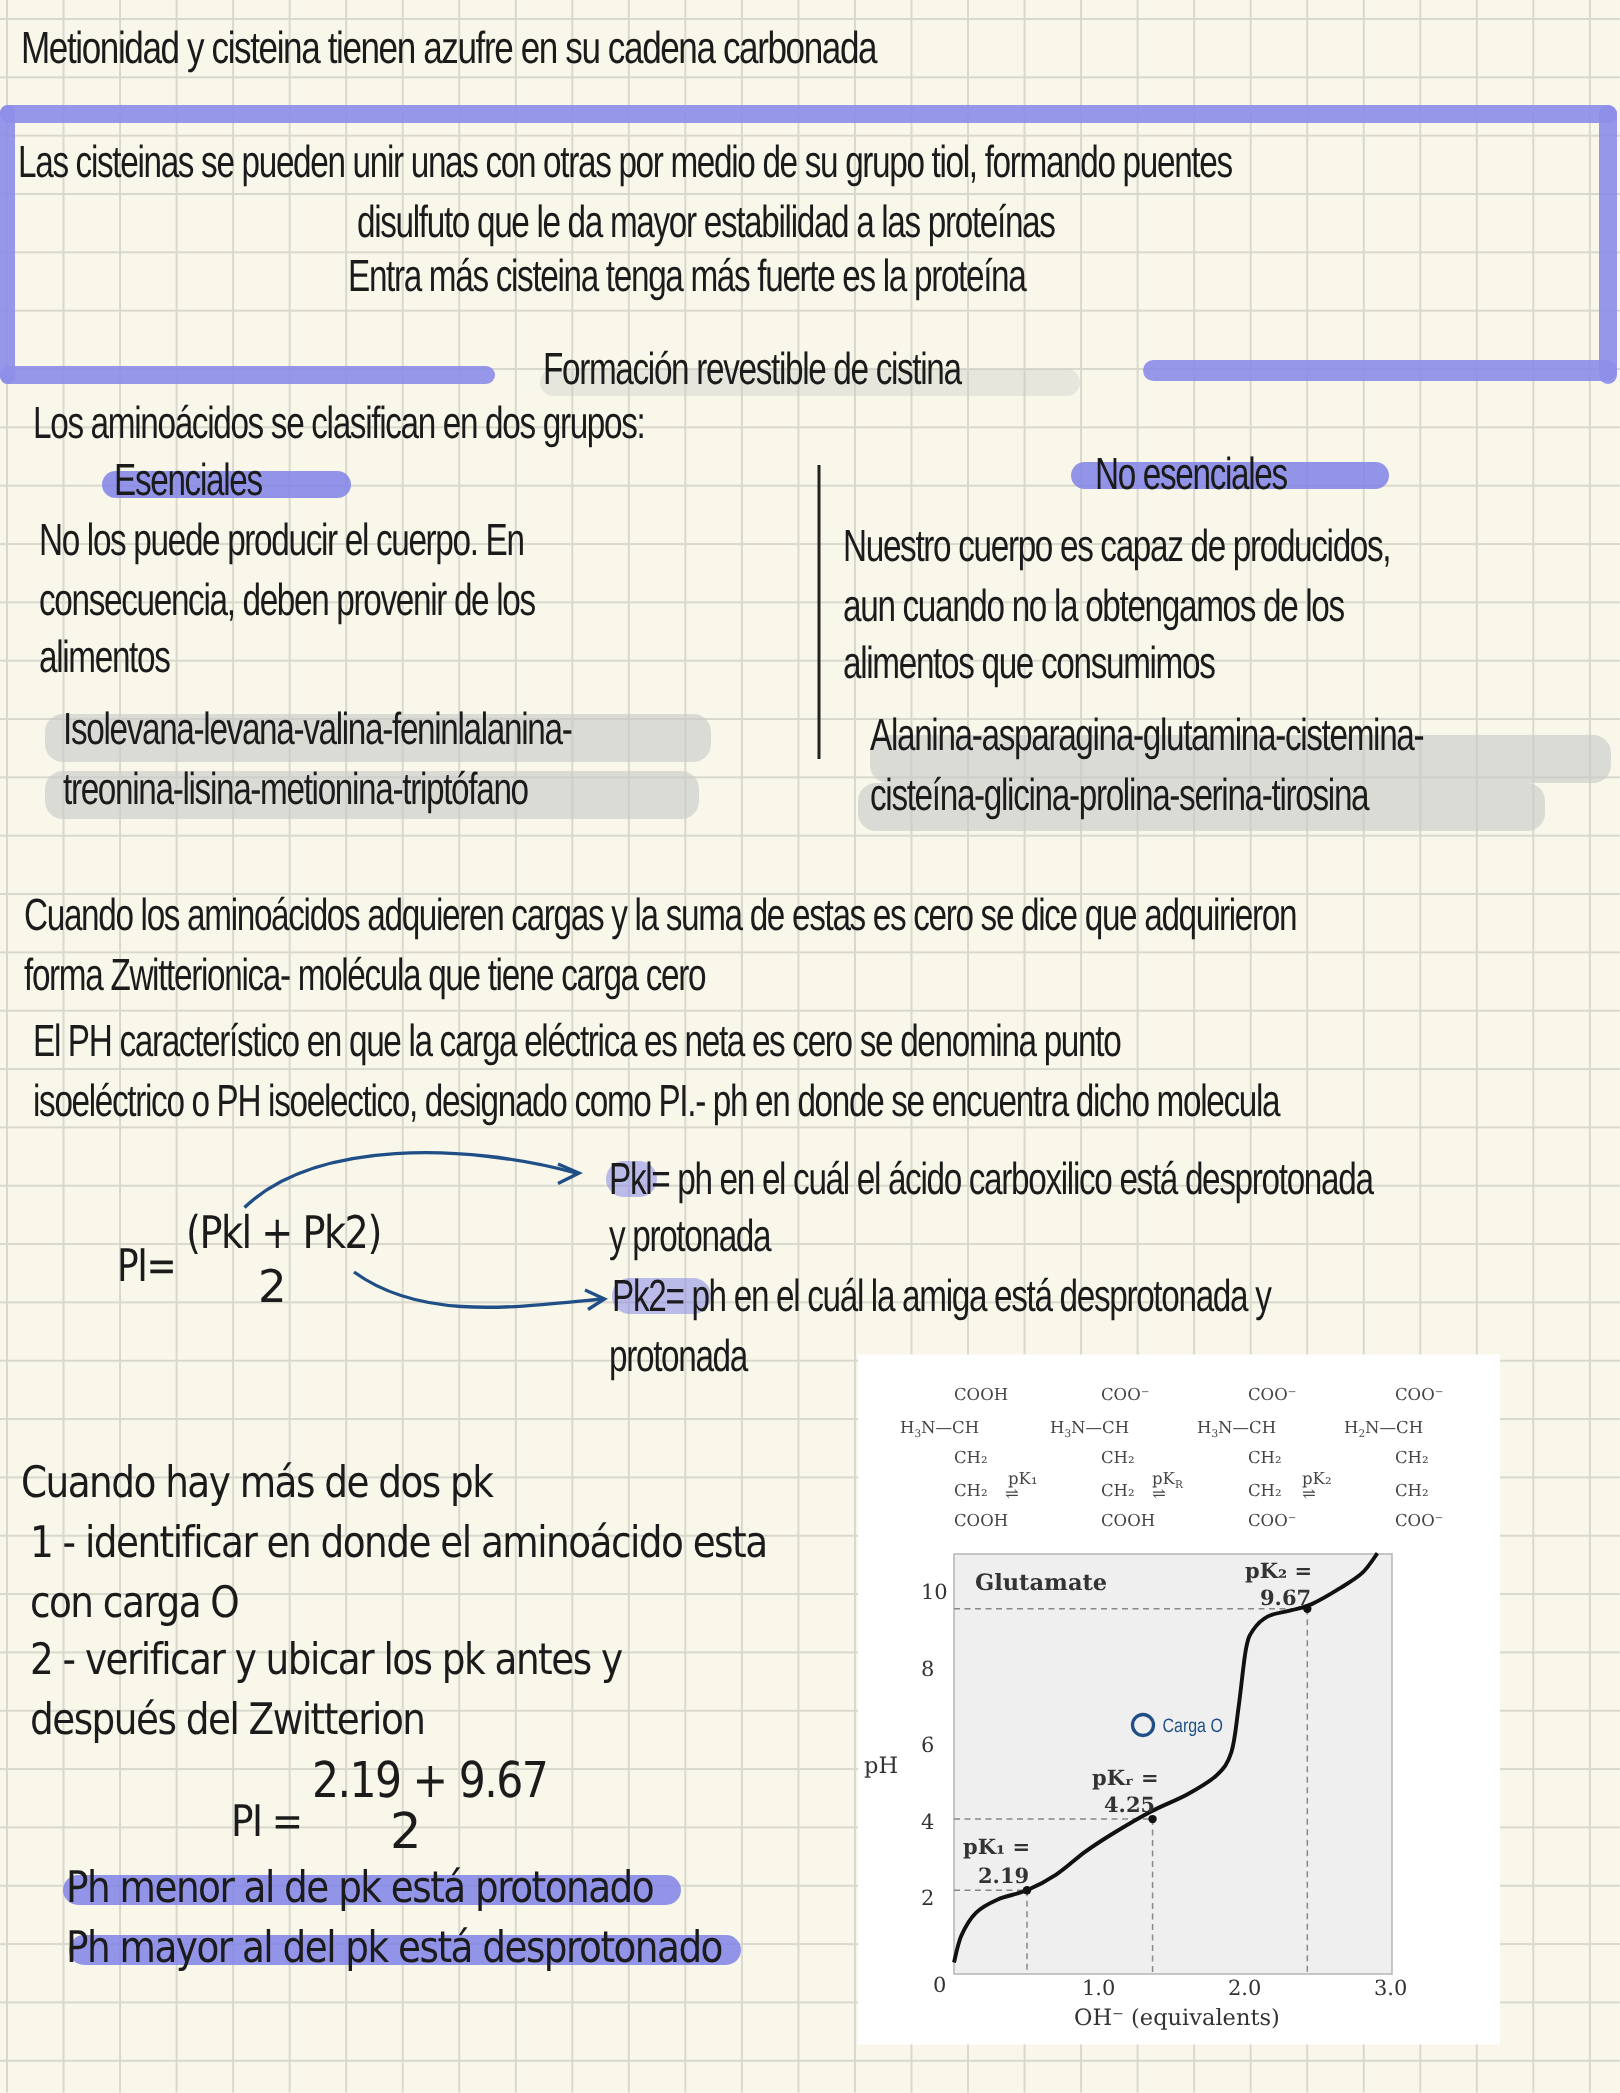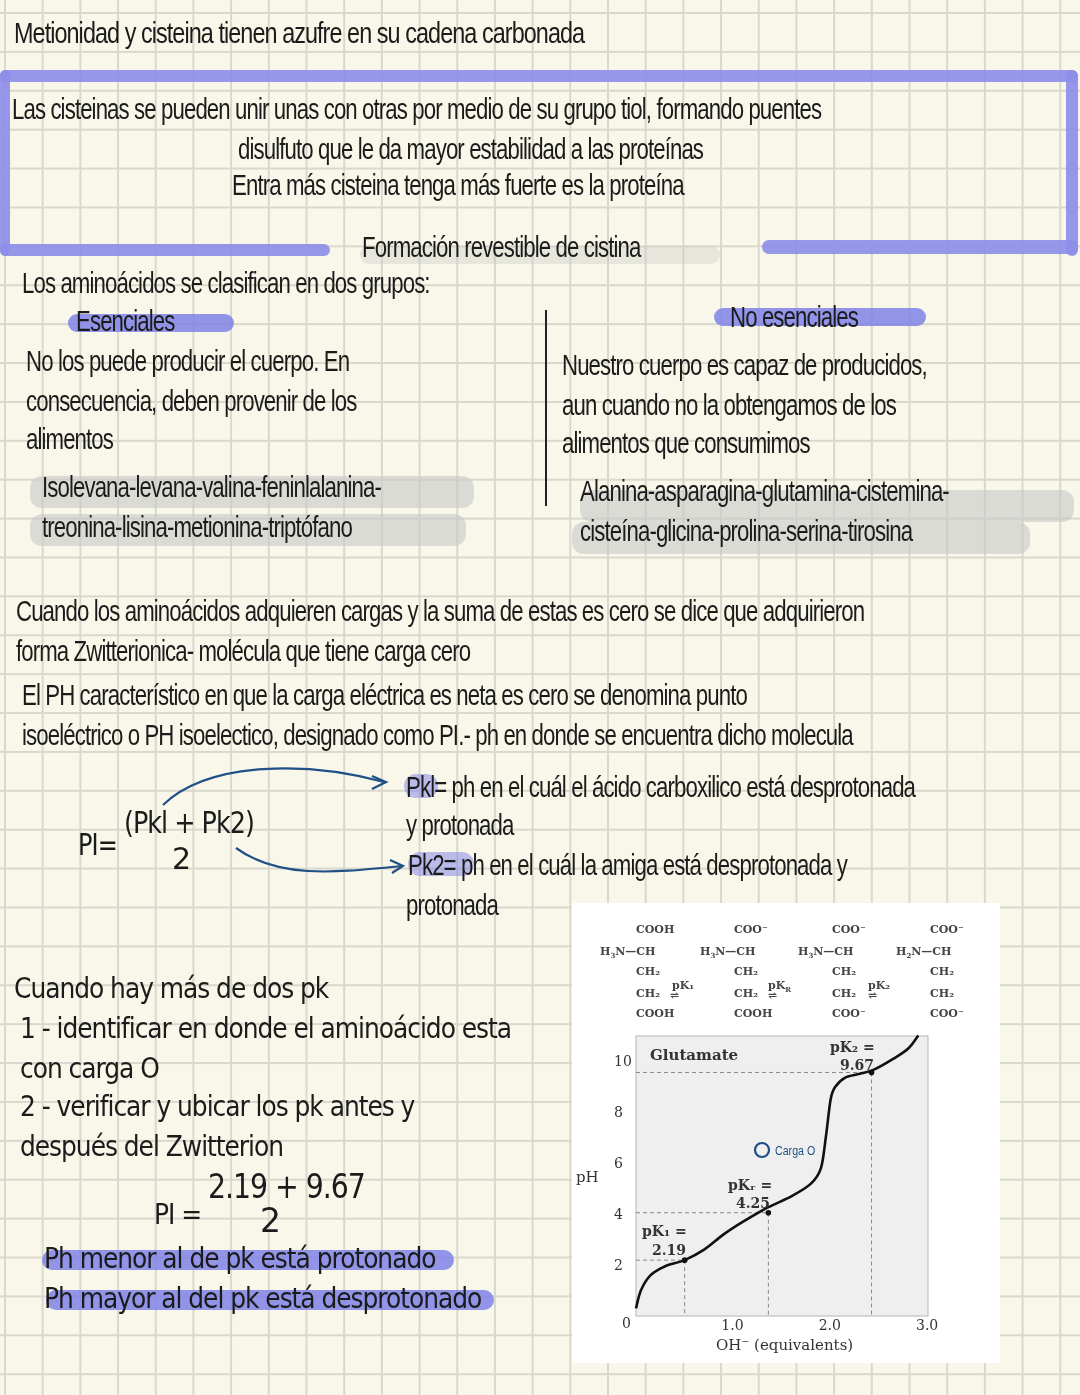--- a/index.html
+++ b/index.html
@@ -17,21 +17,21 @@
   .t { position: absolute; white-space: nowrap; line-height: 1; }
   .cond { font-family: "Liberation Sans Narrow", "Liberation Sans", sans-serif; transform-origin: left top; }
   .n { font-size: 30px; letter-spacing: -1.2px; }
   .frame { position: absolute; background: #8d8ee8; border-radius: 8px; opacity: .92; }
   .hl { position: absolute; border-radius: 12px; }
   .hl-blue { background: rgba(128,130,232,.85); }
   .hl-gray { background: rgba(200,200,200,.6); }
   .divider { position:absolute; left:545px; top:310px; width:2px; height:196px; background:#222; }
   .panel { position:absolute; left:572px; top:903px; width:428px; height:460px; background:#ffffff; }
   .chem { position:absolute; font-family:"DejaVu Serif", serif; font-size:11px; color:#444; line-height:1; }
-  .chem .r { position:absolute; white-space:nowrap;font-weight:bold; }
+  .chem .r { position:absolute; white-space:nowrap; }
   svg text { font-family: "DejaVu Serif", serif; }
 </style>
 </head>
 <body>
 
 <div class="t cond n" style="left:14px; top:18px; transform:scaleX(.78);">Metionidad y cisteina tienen azufre en su cadena carbonada</div>
 
 <div class="frame" style="left:0; top:70px; width:1078px; height:12px;"></div>
 <div class="frame" style="left:0; top:70px; width:10px; height:186px;"></div>
 <div class="frame" style="left:1066px; top:70px; width:12px; height:186px;"></div>

